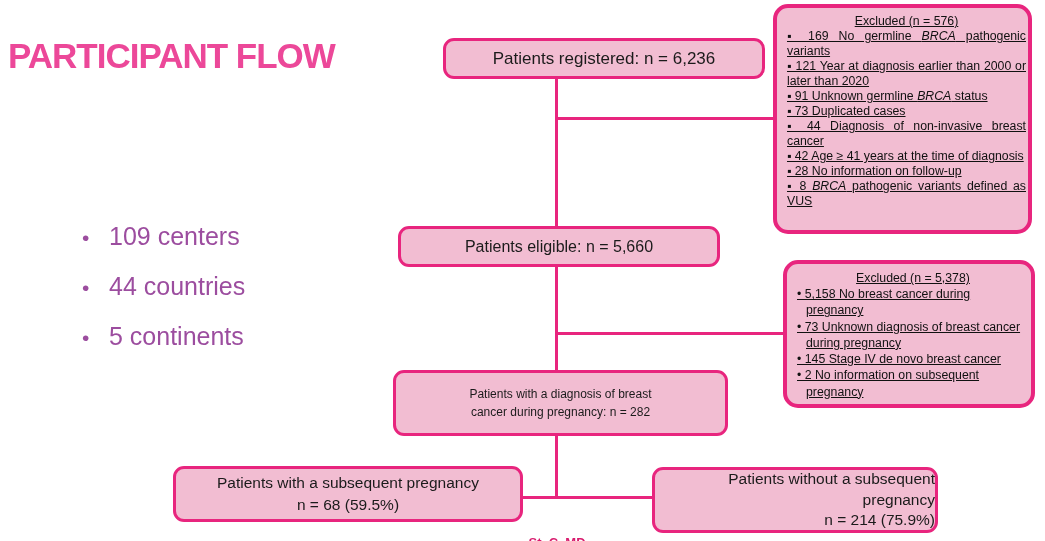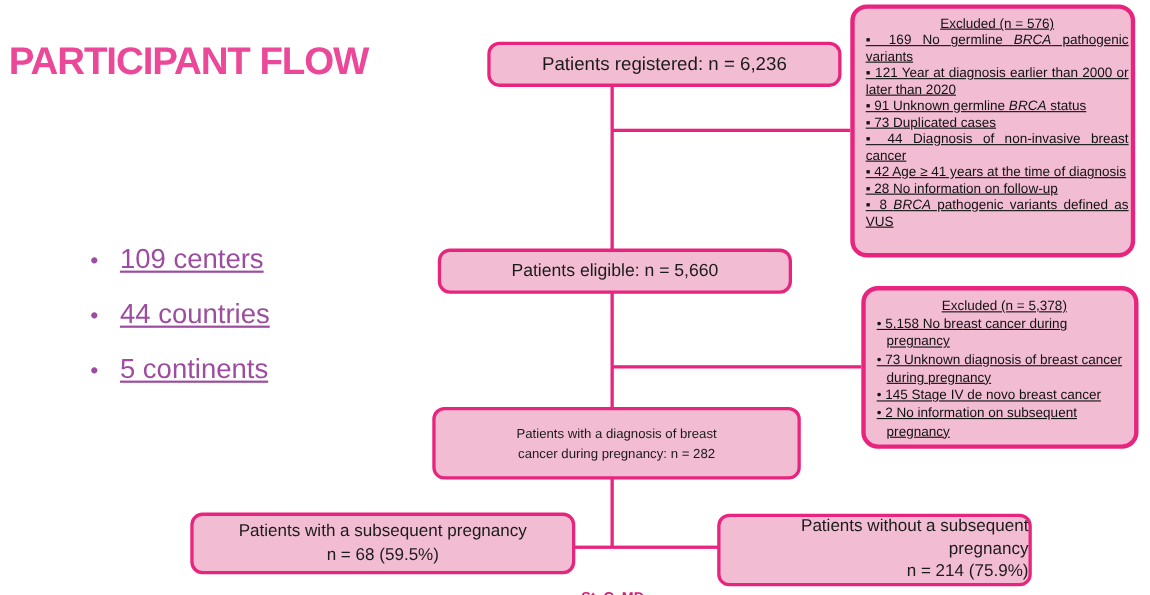--- a/index.html
+++ b/index.html
@@ -6,21 +6,21 @@
   .canvas {
     position:relative; width:1045px; height:541px; background:#ffffff;
     overflow:hidden; font-family:"Liberation Sans", sans-serif; color:#1b1b1b;
   }
   
   .slide-title {
     position:absolute; left:8px; top:36px; font-size:35px; font-weight:bold;
     color:#ec4899; letter-spacing:-1px; white-space:nowrap;
   }
   
-  .stats { position:absolute; left:82px; top:222px; color:#9C4D9F; font-size:25px;text-decoration:underline; }
+  .stats { position:absolute; left:82px; top:222px; color:#9C4D9F; font-size:25px; }
   .stat-item { margin-bottom:21px; white-space:nowrap; }
   .stat-item::before { content:"\2022"; display:inline-block; width:27px; font-size:21px; }
   
   .fbox {
     position:absolute; background:#F2BDD2; border:3px solid #E8257E; border-radius:11px;
     display:flex; flex-direction:column; justify-content:center; align-items:center;
     text-align:center; box-sizing:border-box;
   }
   .fbox .line { white-space:nowrap; }
   .box-registered { left:398px; top:38px;  width:322px; height:41px; font-size:17px;margin-left:45px; }

